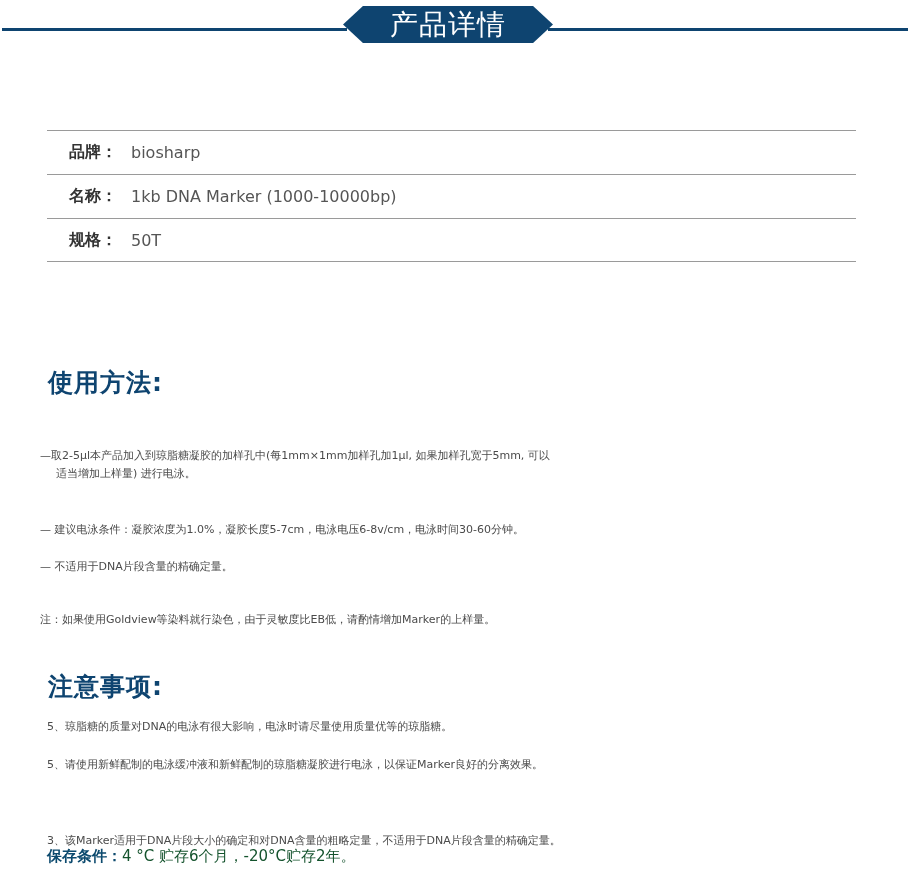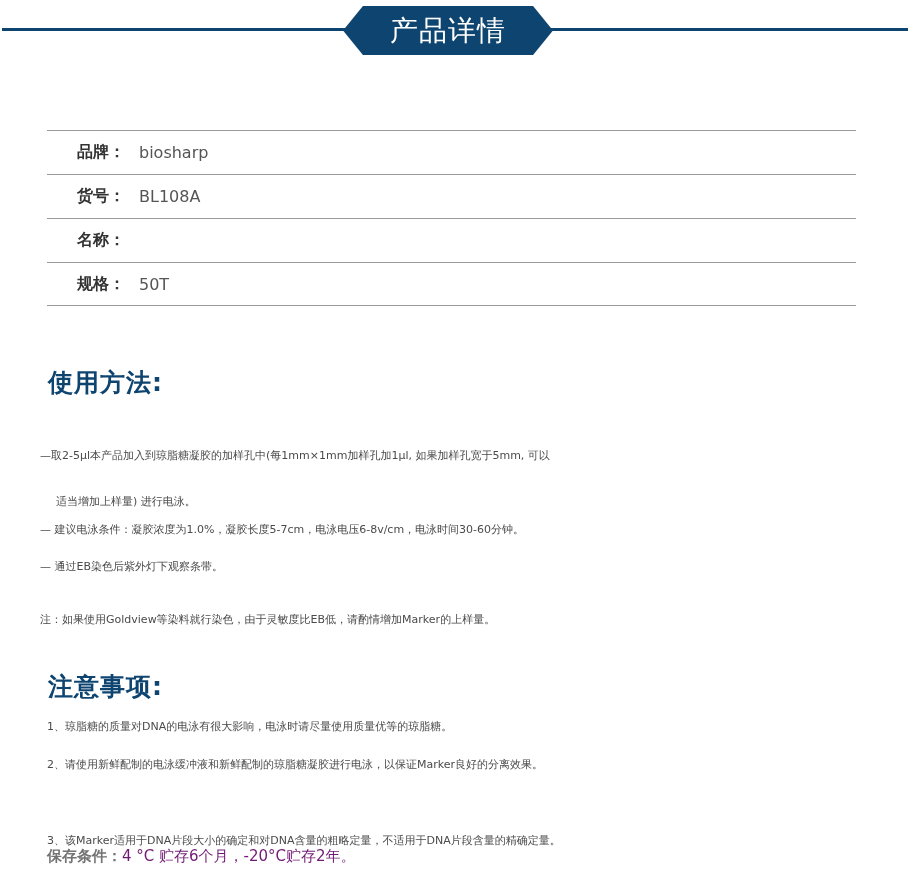--- a/index.html
+++ b/index.html
@@ -8,92 +8,89 @@
       font-family: "DejaVu Sans", "Liberation Sans", sans-serif;
       color: #4a4a4a;
     }
     .banner { position: absolute; left: 0; top: 0; width: 912px; height: 60px; }
     .banner-line {
       position: absolute; top: 28px; height: 3px; background: #0e4470;
     }
     .banner-line.left { left: 2px; width: 345px; }
     .banner-line.right { left: 548px; width: 360px; }
     .banner-hex {
-      position: absolute; left: 343px; top: 6px; width: 210px; height: 49px;
+      position: absolute; left: 343px; top: 6px; width: 210px; height: 37px;
       background: #0e4470;
       clip-path: polygon(9.5% 0, 90.5% 0, 100% 50%, 90.5% 100%, 9.5% 100%, 0 50%);
       display: flex; align-items: center; justify-content: center;
     }
     .banner-title {
       color: #ffffff; font-size: 28px; letter-spacing: 1px; line-height: 1;
       font-family: "DejaVu Sans", sans-serif;
     }
 
     .spec-table { position: absolute; left: 47px; top: 130px; width: 809px; }
     .spec-row {
       height: 44px; border-top: 1.5px solid #9a9a9a;
       display: flex; align-items: center; padding-left: 22px; box-sizing: border-box;
       font-size: 16px;
     }
     .spec-row.last { border-bottom: 1.5px solid #9a9a9a; align-items: center; }
-    .spec-label { font-weight: bold; color: #333333; margin-left: 8px; }
+    .spec-label { font-weight: bold; color: #333333; }
     .spec-value { color: #555555; margin-left: 14px; }
 
     .section-title {
       position: absolute; left: 48px; font-size: 25px; font-weight: bold;
       color: #0e4470; letter-spacing: 1px; text-align: right;
     }
     .para {
       position: absolute; font-size: 11px; color: #4a4a4a; white-space: nowrap;
       line-height: 20px;
     }
     .storage {
       position: absolute; left: 47px; top: 847px; font-size: 15px; white-space: nowrap;
     }
-    .storage-label { font-weight: bold; color: #737373; }
-    .storage-value { color: #701a75; }
+    .storage-label { font-weight: bold; color: #0c4a6e; }
+    .storage-value { color: #14532d; }
   </style>
 </head>
 <body>
 
 <div class="banner">
   <div class="banner-line left"></div>
   <div class="banner-line right"></div>
   <div class="banner-hex">
     <span class="banner-title">产品详情</span>
   </div>
 </div>
 
 <div class="spec-table">
   <div class="spec-row">
     <span class="spec-label">品牌：</span>
     <span class="spec-value">biosharp</span>
   </div>
   <div class="spec-row">
-    <span class="spec-label">货号：</span>
-    <span class="spec-value">BL108A</span>
-  </div>
-  <div class="spec-row">
     <span class="spec-label">名称：</span>
+    <span class="spec-value">1kb DNA Marker (1000-10000bp)</span>
   </div>
   <div class="spec-row last">
     <span class="spec-label">规格：</span>
     <span class="spec-value">50T</span>
   </div>
 </div>
 
 <div class="section-title" style="top:366px;">使用方法:</div>
 
 <div class="para" style="left:40px; top:446px;">—取2-5μl本产品加入到琼脂糖凝胶的加样孔中(每1mm×1mm加样孔加1μl, 如果加样孔宽于5mm, 可以</div>
-<div class="para" style="left:56px; top:492px;">适当增加上样量) 进行电泳。</div>
+<div class="para" style="left:56px; top:464px;">适当增加上样量) 进行电泳。</div>
 <div class="para" style="left:40px; top:520px;">— 建议电泳条件：凝胶浓度为1.0%，凝胶长度5-7cm，电泳电压6-8v/cm，电泳时间30-60分钟。</div>
-<div class="para" style="left:40px; top:557px;">— 通过EB染色后紫外灯下观察条带。</div>
+<div class="para" style="left:40px; top:557px;">— 不适用于DNA片段含量的精确定量。</div>
 <div class="para" style="left:40px; top:610px;">注：如果使用Goldview等染料就行染色，由于灵敏度比EB低，请酌情增加Marker的上样量。</div>
 
 <div class="section-title" style="top:670px;">注意事项:</div>
 
-<div class="para" style="left:47px; top:717px;">1、琼脂糖的质量对DNA的电泳有很大影响，电泳时请尽量使用质量优等的琼脂糖。</div>
-<div class="para" style="left:47px; top:755px;">2、请使用新鲜配制的电泳缓冲液和新鲜配制的琼脂糖凝胶进行电泳，以保证Marker良好的分离效果。</div>
+<div class="para" style="left:47px; top:717px;">5、琼脂糖的质量对DNA的电泳有很大影响，电泳时请尽量使用质量优等的琼脂糖。</div>
+<div class="para" style="left:47px; top:755px;">5、请使用新鲜配制的电泳缓冲液和新鲜配制的琼脂糖凝胶进行电泳，以保证Marker良好的分离效果。</div>
 <div class="para" style="left:47px; top:792px;margin-top:39px;">3、该Marker适用于DNA片段大小的确定和对DNA含量的粗略定量，不适用于DNA片段含量的精确定量。</div>
 
 <div class="storage">
   <span class="storage-label">保存条件：</span><span class="storage-value">4 °C 贮存6个月，-20°C贮存2年。</span>
 </div>
 
 </body></html>

